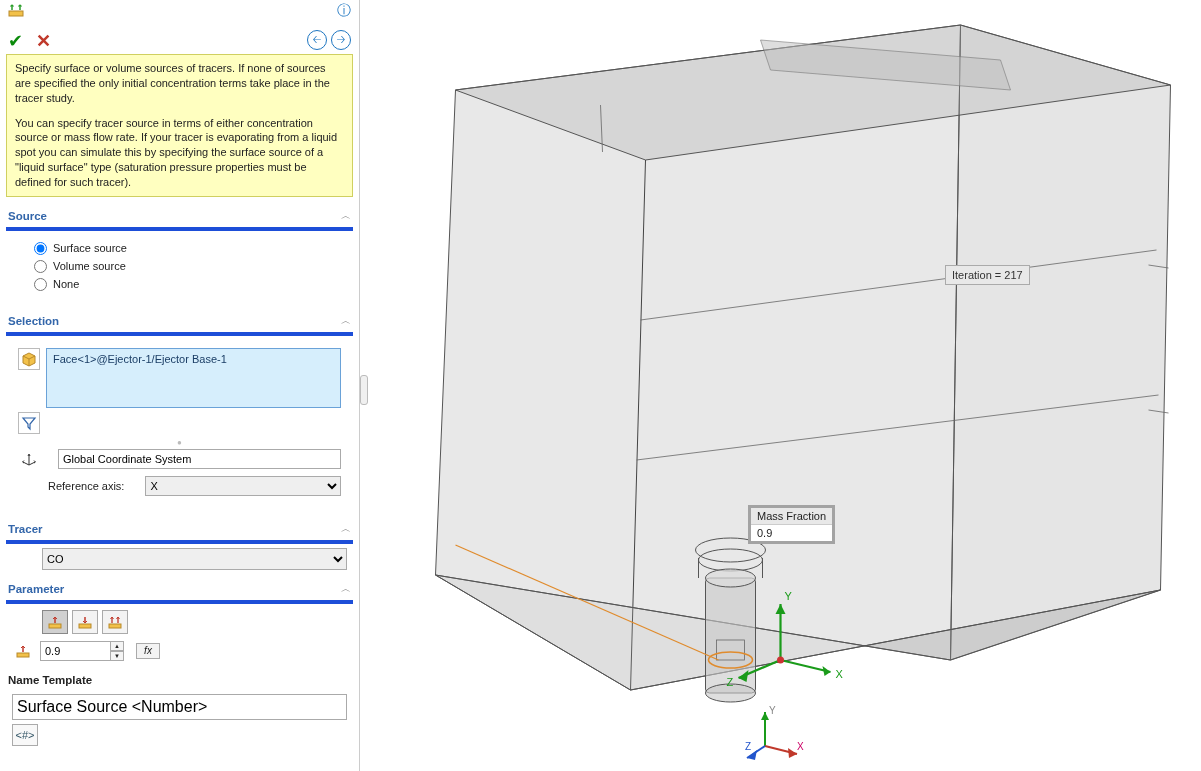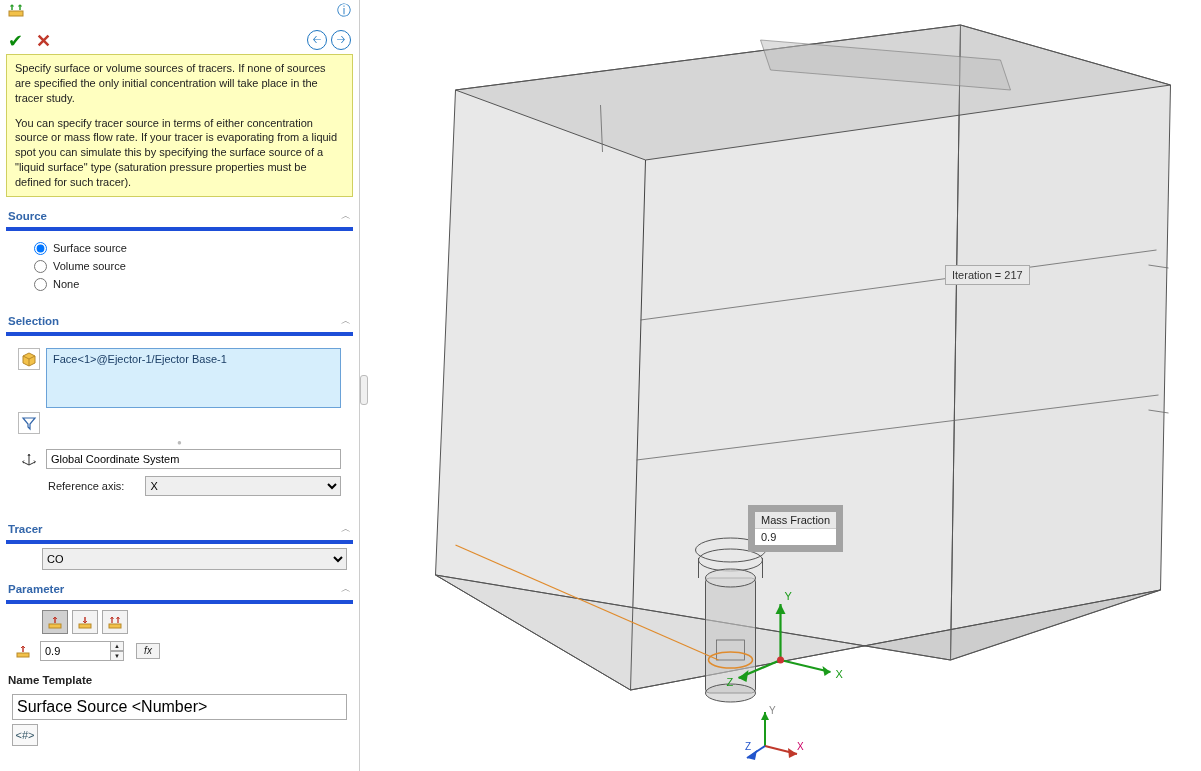--- a/index.html
+++ b/index.html
@@ -22,21 +22,21 @@
   .section-header { display: flex; align-items: center; justify-content: space-between; padding: 4px 2px; border-bottom: 4px solid #1d4ed8; cursor: pointer; }
   .section-header .title { color: #3366aa; font-weight: 600; font-size: 11.5px; }
   .section-header .chev { color: #666; font-size: 10px; }
   .section-body { padding: 6px 6px 6px 28px; }
   .radio-row { display: flex; align-items: center; margin: 5px 0; }
   .radio-row input { margin-right: 6px; }
   .selection-box { margin: 6px 6px 2px 6px; display: flex; align-items: flex-start; }
   .selection-icon { width: 22px; height: 22px; border: 1px solid #bbb; display:flex; align-items:center; justify-content:center; margin-right: 6px; background:#fff; }
   .selection-text { flex:1; border: 1px solid #6aa2d8; background: #d6eefc; padding: 4px 6px; height: 60px; color: #1b3e66; font-size: 11px; }
   .filter-icon { width: 22px; height: 22px; border: 1px solid #bbb; margin: 4px 0 0 6px; display:flex; align-items:center; justify-content:center; color:#356; cursor:pointer; }
-  .coord-row { display:flex; align-items:center; margin: 6px 6px; gap:6px; }
+  .coord-row { display:flex; align-items:center; margin: 6px 6px; gap:18px; }
   .coord-row .icon-box { width:22px; height:22px; display:flex; align-items:center; justify-content:center; }
   .coord-row input[type="text"] { flex:1; border:1px solid #aaa; padding:2px 4px; font-size:11px; height:20px; }
   .axis-row { display:flex; align-items:center; margin: 4px 6px 8px 36px; gap:21px; }
   .axis-row select { flex:1; border:1px solid #aaa; height:20px; font-size:11px; }
   .dropdown-full { margin: 4px 6px 4px 36px; }
   .dropdown-full select { width:100%; border:1px solid #aaa; height:22px; font-size:11px; }
   .param-icons { margin: 6px 6px 4px 36px; display:flex; gap:4px; }
   .param-icons .pbtn { width:26px; height:24px; border:1px solid #aaa; background:#f3f3f3; display:flex; align-items:center; justify-content:center; cursor:pointer; }
   .param-icons .pbtn.active { background:#d0d0d0; border-color:#888; }
   .value-row { margin: 6px 6px; display:flex; align-items:center; gap:6px; }
@@ -46,21 +46,21 @@
   .spinner .spins { width:14px; display:flex; flex-direction:column; }
   .spinner .spins div { flex:1; border:1px solid #aaa; font-size:6px; text-align:center; line-height:8px; cursor:pointer; background:#f4f4f4; }
   .fx-btn { width:24px; height:16px; border:1px solid #aaa; background:#f3f3f3; font-size:10px; font-style:italic; display:flex; align-items:center; justify-content:center; cursor:pointer; }
   .name-tpl-input { margin:4px 6px; }
   .name-tpl-input input { width: 100%; border:1px solid #aaa; padding:3px 4px; font-size:16px; }
   .hash-btn { width:26px; height:22px; border:1px solid #aaa; margin:4px 6px 10px 6px; display:flex; align-items:center; justify-content:center; cursor:pointer; font-size:11px; color:#356; background:#f8f8f8;}
   .separator-grip { position:absolute; left:360px; top:375px; width:8px; height:30px; border:1px solid #bbb; border-radius:3px; background:#f0f0f0; cursor:col-resize; z-index:5;}
   
   svg.scene { width:100%; height:100%; display:block; }
   .iter-label { position:absolute; left:585px; top:265px; background:#e8e8e8; border:1px solid #aaa; padding:3px 6px; font-size:11px; color:#333; }
-  .mass-callout { position:absolute; left:388px; top:505px; border:7px solid #a3a3a3; background:#fff; }
+  .mass-callout { position:absolute; left:388px; top:505px; border:3px solid #a3a3a3; background:#fff; }
   .mass-callout .hdr { background:#e8e8e8; padding:2px 6px; font-size:11px; border-bottom:1px solid #ccc; }
   .mass-callout .val { padding:2px 6px; font-size:11px; }
   .triad { position:absolute; left:385px; bottom:8px; }
   
   svg.ico { width:16px; height:16px; }
   .section-body-flat { padding: 6px 6px 6px 6px; }
 </style>
 </head>
 <body>
 
@@ -75,21 +75,21 @@
     </span>
     <span class="help-icon">ⓘ</span>
     <span class="ok-btn">✔</span>
     <span class="cancel-btn">✕</span>
     <span class="nav-back">🡠</span>
     <span class="nav-fwd">🡢</span>
   </div>
 
   <div class="panel-scroll">
     <div class="info-box">
-      <p>Specify surface or volume sources of tracers. If none of sources are specified the only initial concentration will take place in the tracer study.</p>
+      <p>Specify surface or volume sources of tracers. If none of sources are specified the only initial concentration terms take place in the tracer study.</p>
       <p>You can specify tracer source in terms of either concentration source or mass flow rate. If your tracer is evaporating from a liquid spot you can simulate this by specifying the surface source of a "liquid surface" type (saturation pressure properties must be defined for such tracer).</p>
     </div>
 
     <div class="section">
       <div class="section-header">
         <span class="title">Source</span>
         <span class="chev">︿</span>
       </div>
       <div class="section-body">
         <label class="radio-row">

